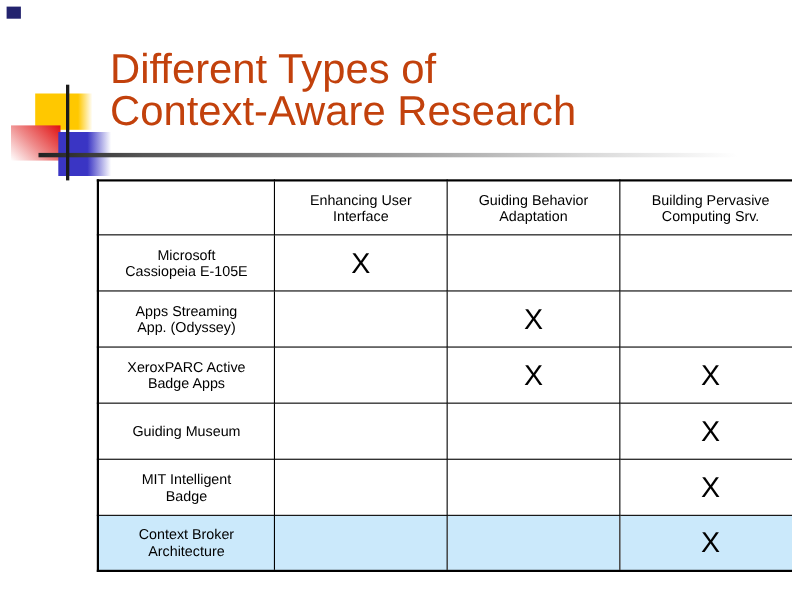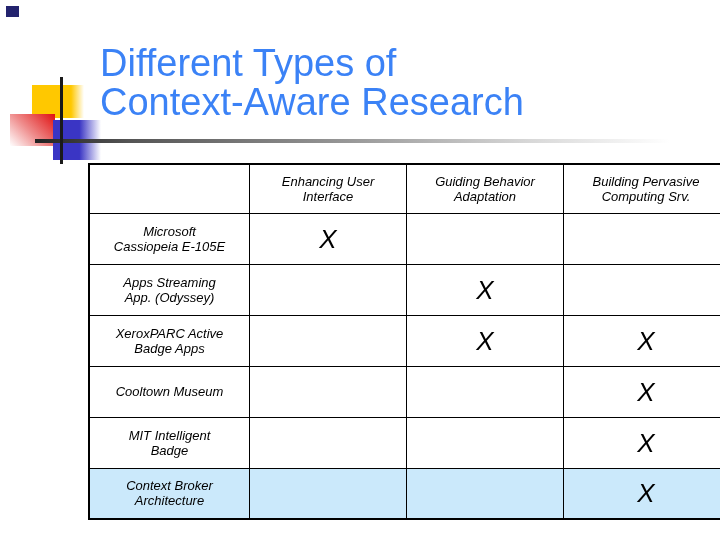--- a/index.html
+++ b/index.html
@@ -27,35 +27,35 @@
   .rule{
     position:absolute;left:35px;top:139px;width:635px;height:4px;
     background:linear-gradient(to right,#222222 0%,#555555 15%,#999999 50%,#d8d8d8 78%,rgba(255,255,255,0) 100%);
   }
   .logo-vline{
     position:absolute;left:60px;top:77px;width:3px;height:87px;background:#1a1a1a;
   }
   
   .title{
     position:absolute;left:100px;top:44px;width:600px;
-    color:#3b82f6;font-size:38px;line-height:39px;
+    color:#c2410c;font-size:38px;line-height:39px;
     white-space:pre-line;letter-spacing:0px;
   }
   
   table.matrix{
     position:absolute;left:88px;top:163px;
     border-collapse:collapse;table-layout:fixed;
     width:619px;
     font-size:13px;color:#000;
   }
   table.matrix td,table.matrix th{
     border:1px solid #000;
     text-align:center;vertical-align:middle;
     white-space:pre-line;font-weight:normal;
-    padding:2px;overflow:hidden;font-style:italic;
+    padding:2px;overflow:hidden;
   }
   table.matrix{border:2px solid #000;}
   table.matrix tr.hdr{height:49px;}
   table.matrix tr.row{height:51px;}
   td.xcell{font-size:26px;line-height:26px;font-family:"Liberation Sans",sans-serif;}
   tr.hl td{background:#cbe9fb;margin-left:32px;}
   .c0{width:155px;} .c1{width:152px;} .c2{width:152px;} .c3{width:160px;}
 </style>
 </head>
 <body>
@@ -100,21 +100,21 @@
 
   <tr class="row">
     <td>XeroxPARC Active
 Badge Apps</td>
     <td class="xcell"></td>
     <td class="xcell">X</td>
     <td class="xcell">X</td>
   </tr>
 
   <tr class="row">
-    <td>Cooltown Museum</td>
+    <td>Guiding Museum</td>
     <td class="xcell"></td>
     <td class="xcell"></td>
     <td class="xcell">X</td>
   </tr>
 
   <tr class="row">
     <td>MIT Intelligent
 Badge</td>
     <td class="xcell"></td>
     <td class="xcell"></td>

